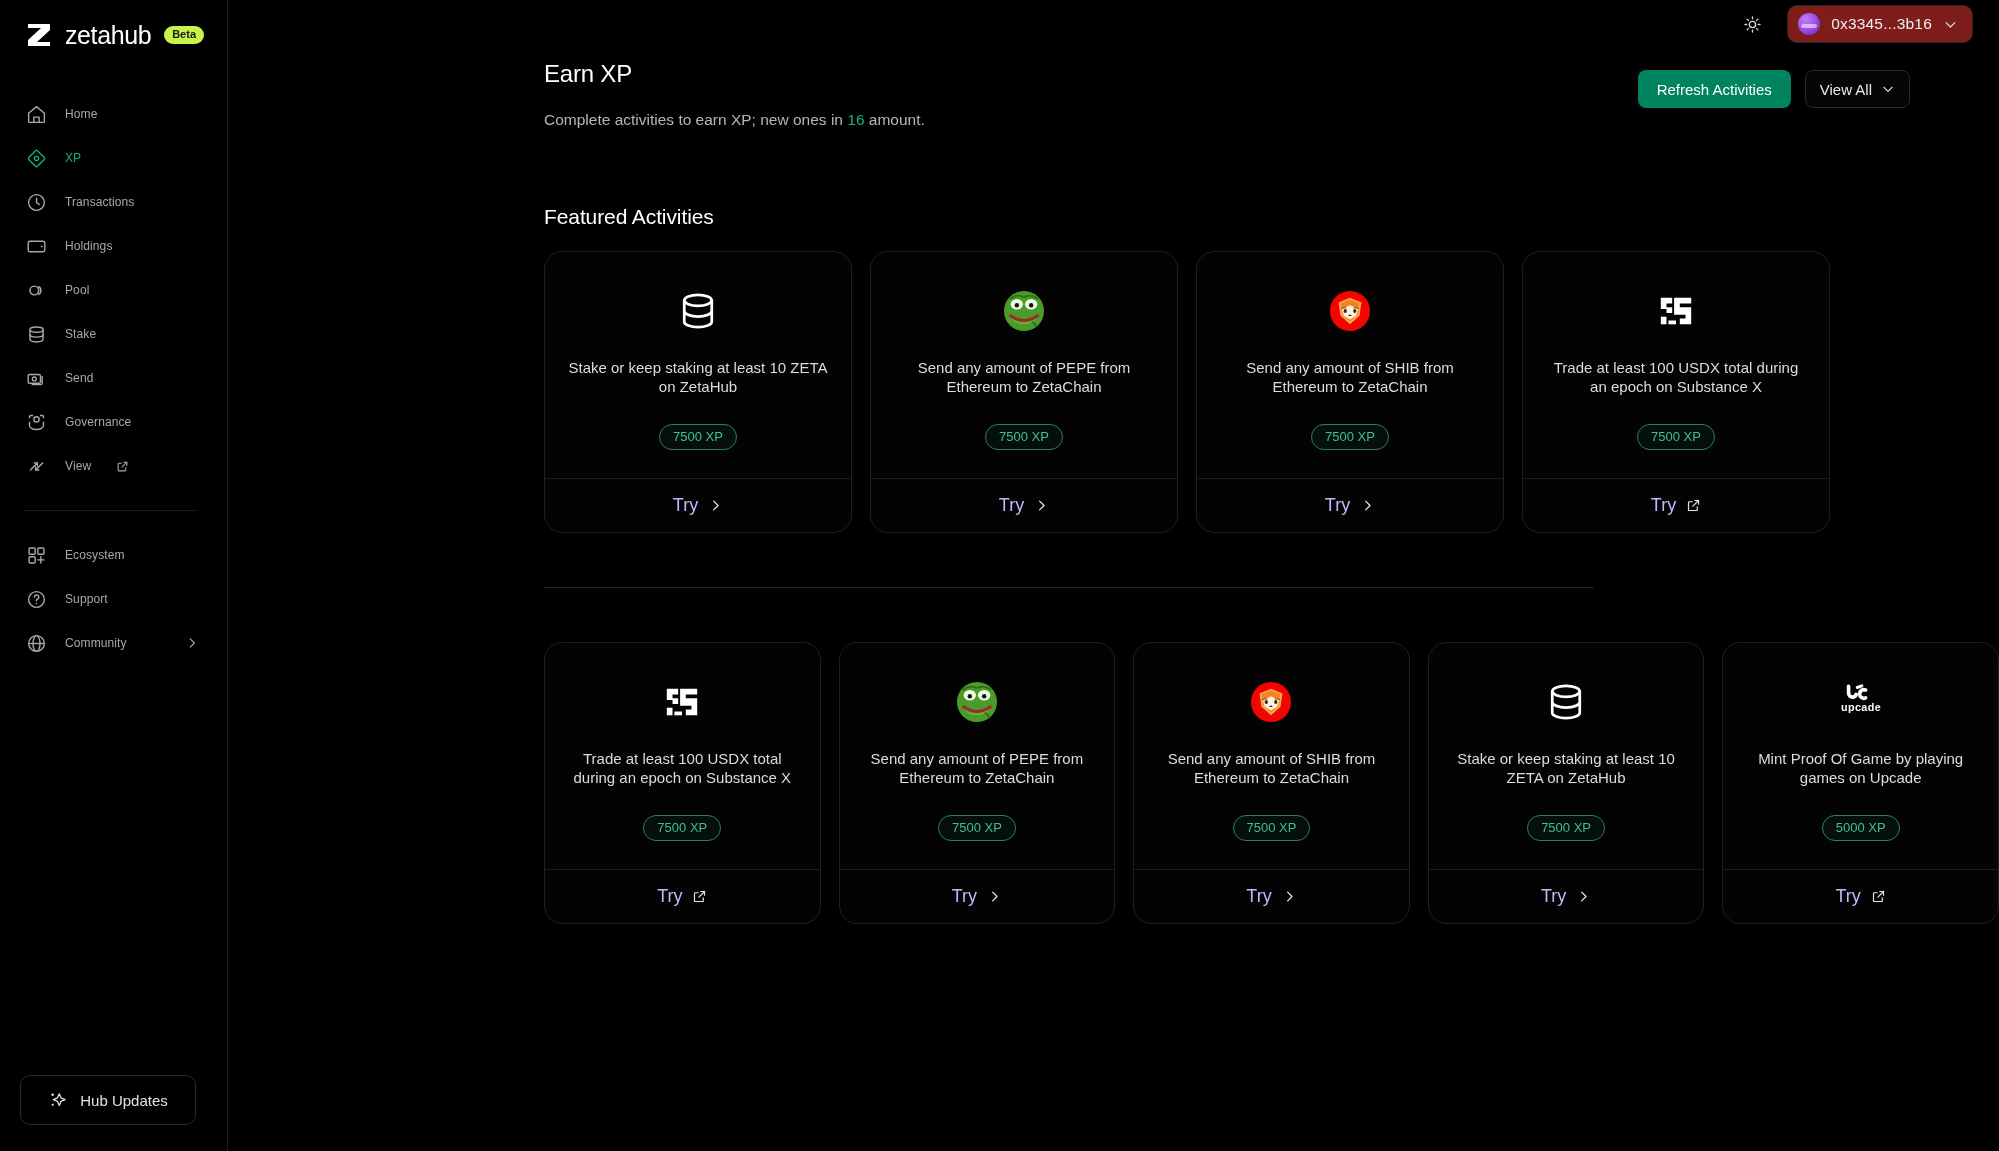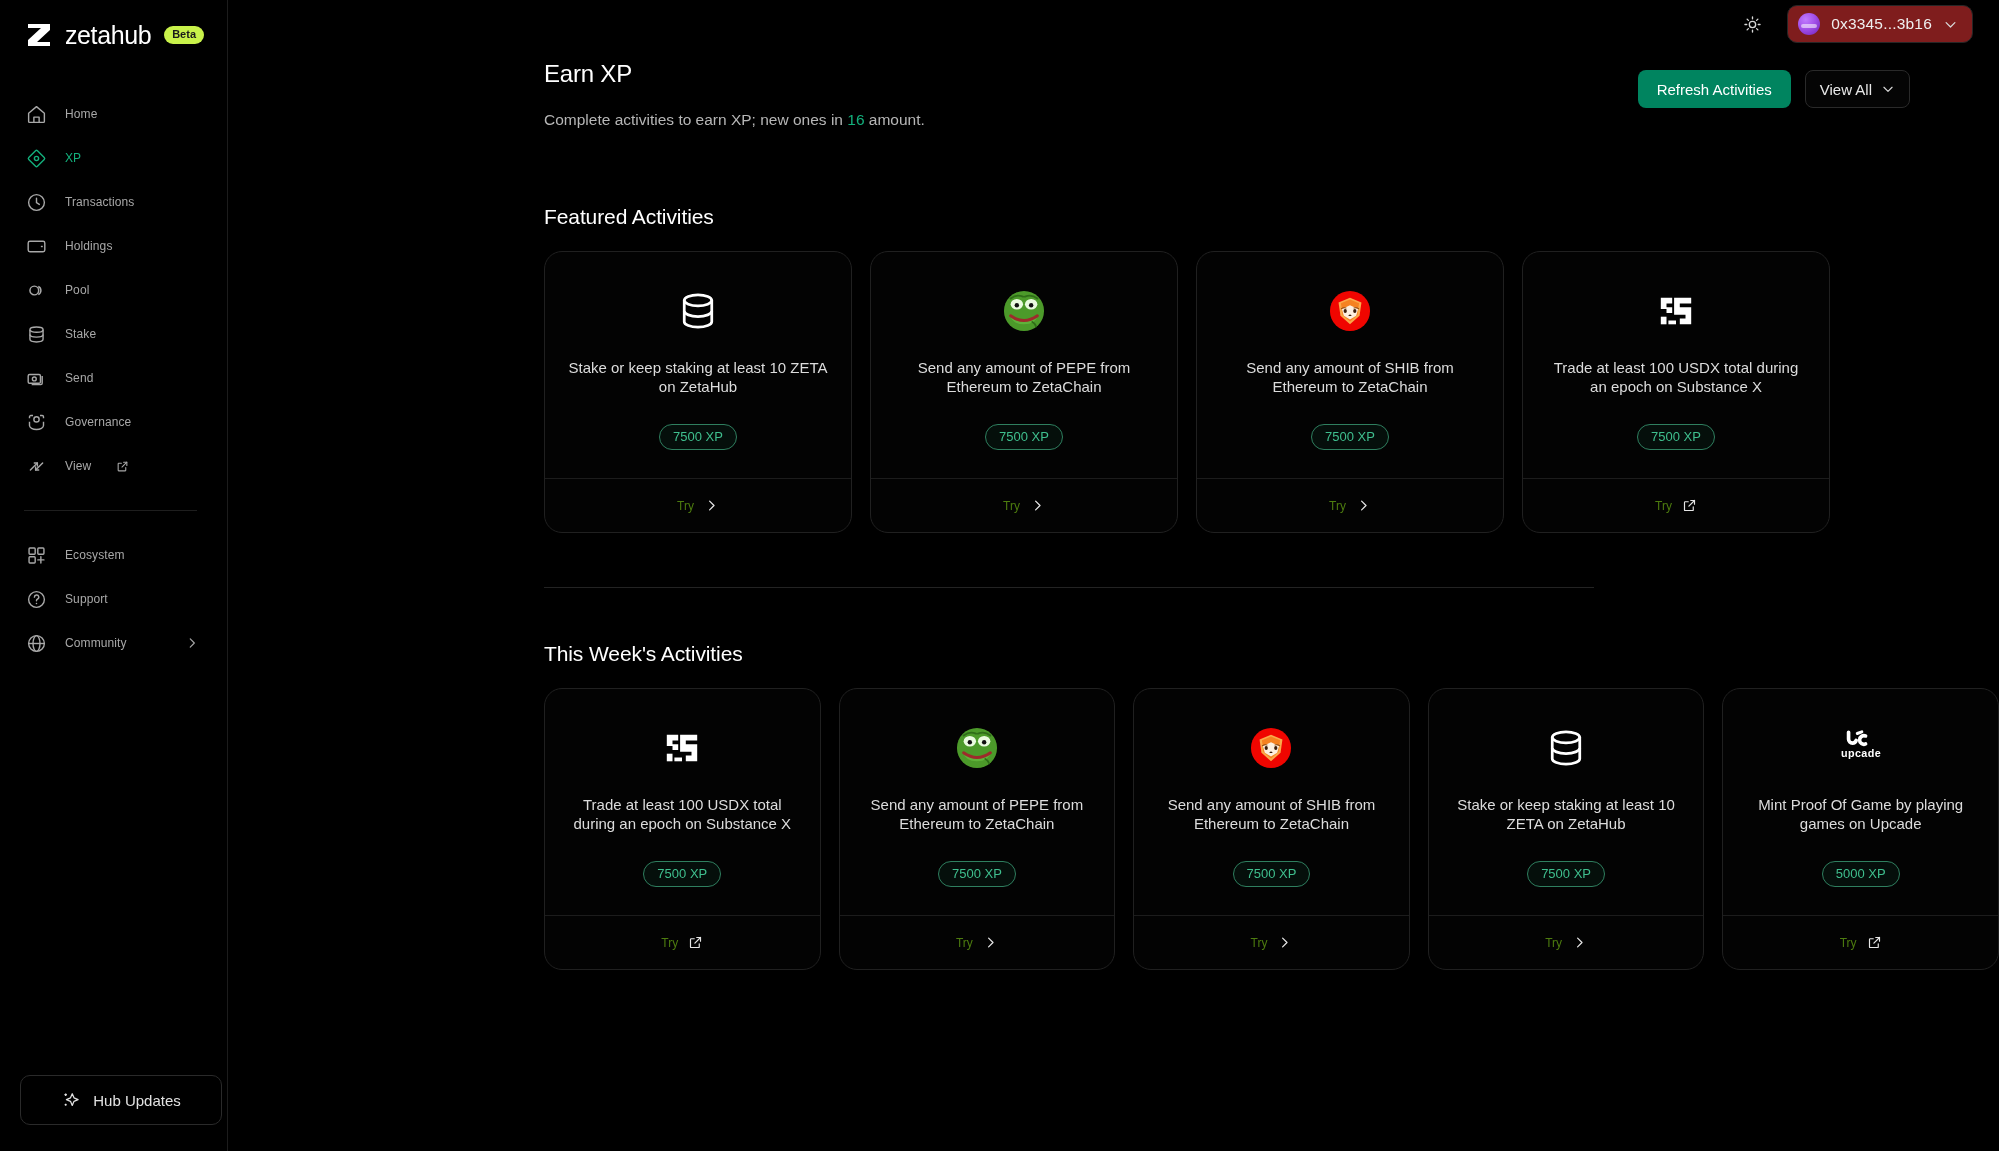--- a/index.html
+++ b/index.html
@@ -50,21 +50,21 @@
   .nav-item.active .ico svg { stroke: #13b07c; }
   .nav-sep {
     height: 1px; background: #1e1e1e;
     margin: 22px 30px 22px 24px;
   }
   .ext-ico { margin-left: 7px; display:inline-flex; }
   .chev-right { margin-left: auto; margin-right: 28px; display:flex; }
 
   .hub-updates {
     position: absolute; left: 20px; bottom: 26px;
-    width: 202px; height: 50px;
+    width: 176px; height: 50px;
     border: 1px solid #2a2a2a; border-radius: 10px;
     display: flex; align-items: center; justify-content: center; gap: 12px;
     color: #e2e2e2; font-size: 15px; cursor: pointer;
   }
 
   
   #main { flex: 1; position: relative; height: 1151px; overflow: hidden; }
 
   .topbar {
     height: 48px; display: flex; align-items: center;
@@ -148,21 +148,21 @@
     background: rgba(20,90,66,.14);
     color: #3fbf8e;
     border-radius: 14px;
     font-size: 13px;
     padding: 4px 13px 5px;
   }
   .card-foot {
     border-top: 1px solid #1c1c1c;
     height: 54px;
     display: flex; align-items: center; justify-content: center; gap: 10px;
-    font-size: 12px; color: #4d7c0f; cursor: pointer;
+    font-size: 18px; color: #c4b5fd; cursor: pointer;
   }
 
   .big-divider {
     height: 1px; background: #232323;
     margin: 54px 89px 0 0; width: calc(100% - 405px);
   }
 
   .week-wrap { margin-top: 54px; }
   .week-row { display: flex; gap: 18px; margin-top: 22px; }
 
@@ -484,21 +484,20 @@
                 <path d="M18 14v5a1 1 0 0 1-1 1H5a1 1 0 0 1-1-1V7a1 1 0 0 1 1-1h5"></path>
             </svg>
           </span>
         </div>
       </div>
     </div>
 
     <div class="big-divider"></div>
 
     <div class="week-wrap">
-      <div class="section-title week">This Week's Activities</div>
 
       <div class="week-row">
 
         <div class="card">
           <div class="card-body">
             <div class="card-icon">
               <svg width="38" height="38" viewBox="0 0 40 40">
                 <path d="M4 6h12v6h-6v4h6v6h-6v-4H4Z" fill="#fff"></path>
                 <path d="M18 6h18v6H24v4h12v18H24v-6h6v-4H18Z" fill="#fff"></path>
                 <rect x="4" y="26" width="6" height="8" fill="#fff"></rect>

